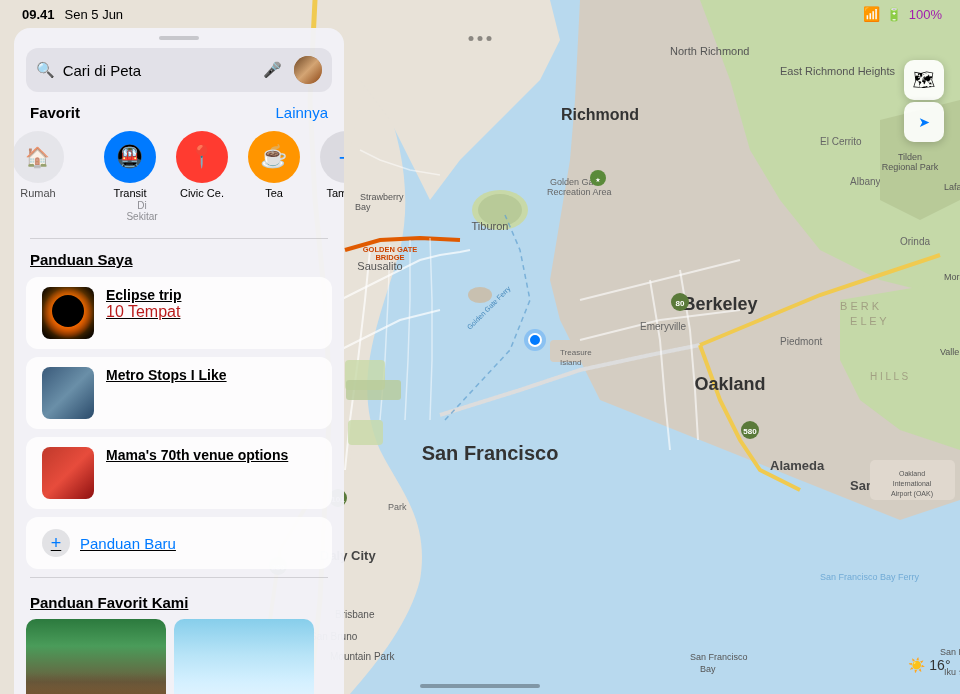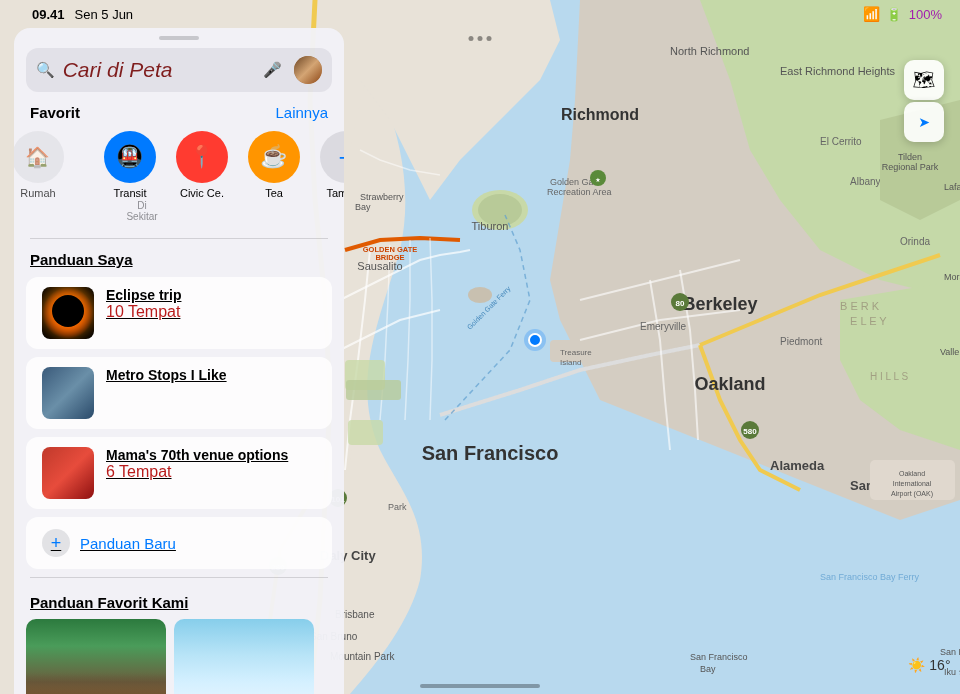--- a/index.html
+++ b/index.html
@@ -23,21 +23,21 @@
     }
 
     .map-svg {
       width: 100%;
       height: 100%;
     }
 
     
     .status-bar {
       position: absolute;
-      top: 0; left: 14px; right: 0;
+      top: 0; left: 4px; right: 0;
       height: 28px;
       display: flex;
       align-items: center;
       justify-content: space-between;
       padding: 0 18px;
       z-index: 100;
     }
     .status-time {
       font-size: 13px;
       font-weight: 600;
@@ -92,23 +92,22 @@
       align-items: center;
       padding: 8px 10px;
       gap: 8px;
     }
     .search-icon {
       font-size: 15px;
       color: #8e8e93;
     }
     .search-input-text {
       flex: 1;
-      font-size: 21px;
-      color: #7f1d1d;
-      font-style: italic;
+      font-size: 15px;
+      color: #000000;
     }
     .mic-icon {
       font-size: 15px;
       color: #8e8e93;
       margin-right: 4px;
     }
     .avatar {
       width: 28px;
       height: 28px;
       border-radius: 50%;
@@ -645,21 +644,20 @@
         <div class="guide-title">Metro Stops I Like</div>
       </div>
     </div>
 
     <div class="guide-item">
       <div class="guide-thumbnail">
         <div class="thumb-mama"></div>
       </div>
       <div class="guide-info">
         <div class="guide-title">Mama's 70th venue options</div>
-        <div class="guide-count">6 Tempat</div>
       </div>
     </div>
 
     <div class="new-guide-btn">
       <div class="plus-circle">+</div>
       <span class="new-guide-label">Panduan Baru</span>
     </div>
 
     <div class="divider" style="margin: 4px 16px 8px;"></div>
 

